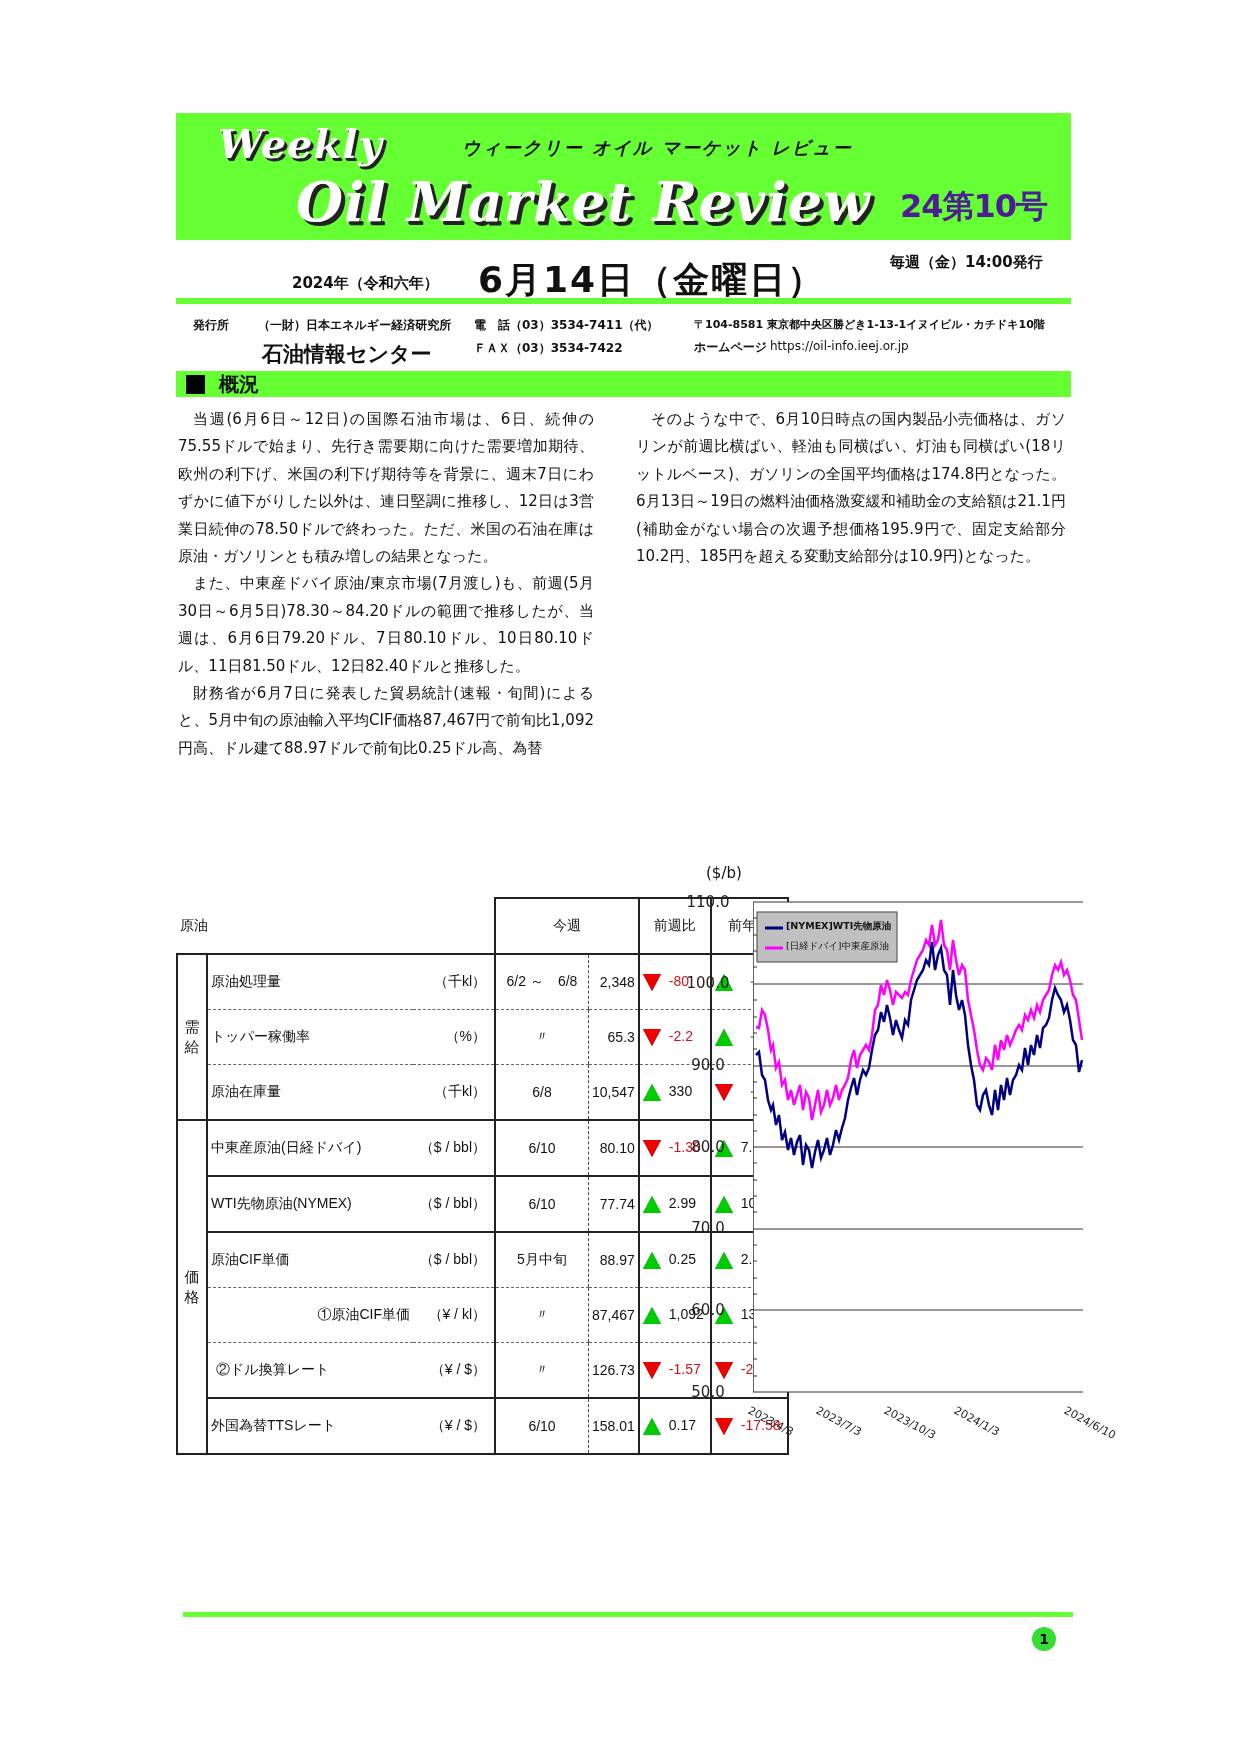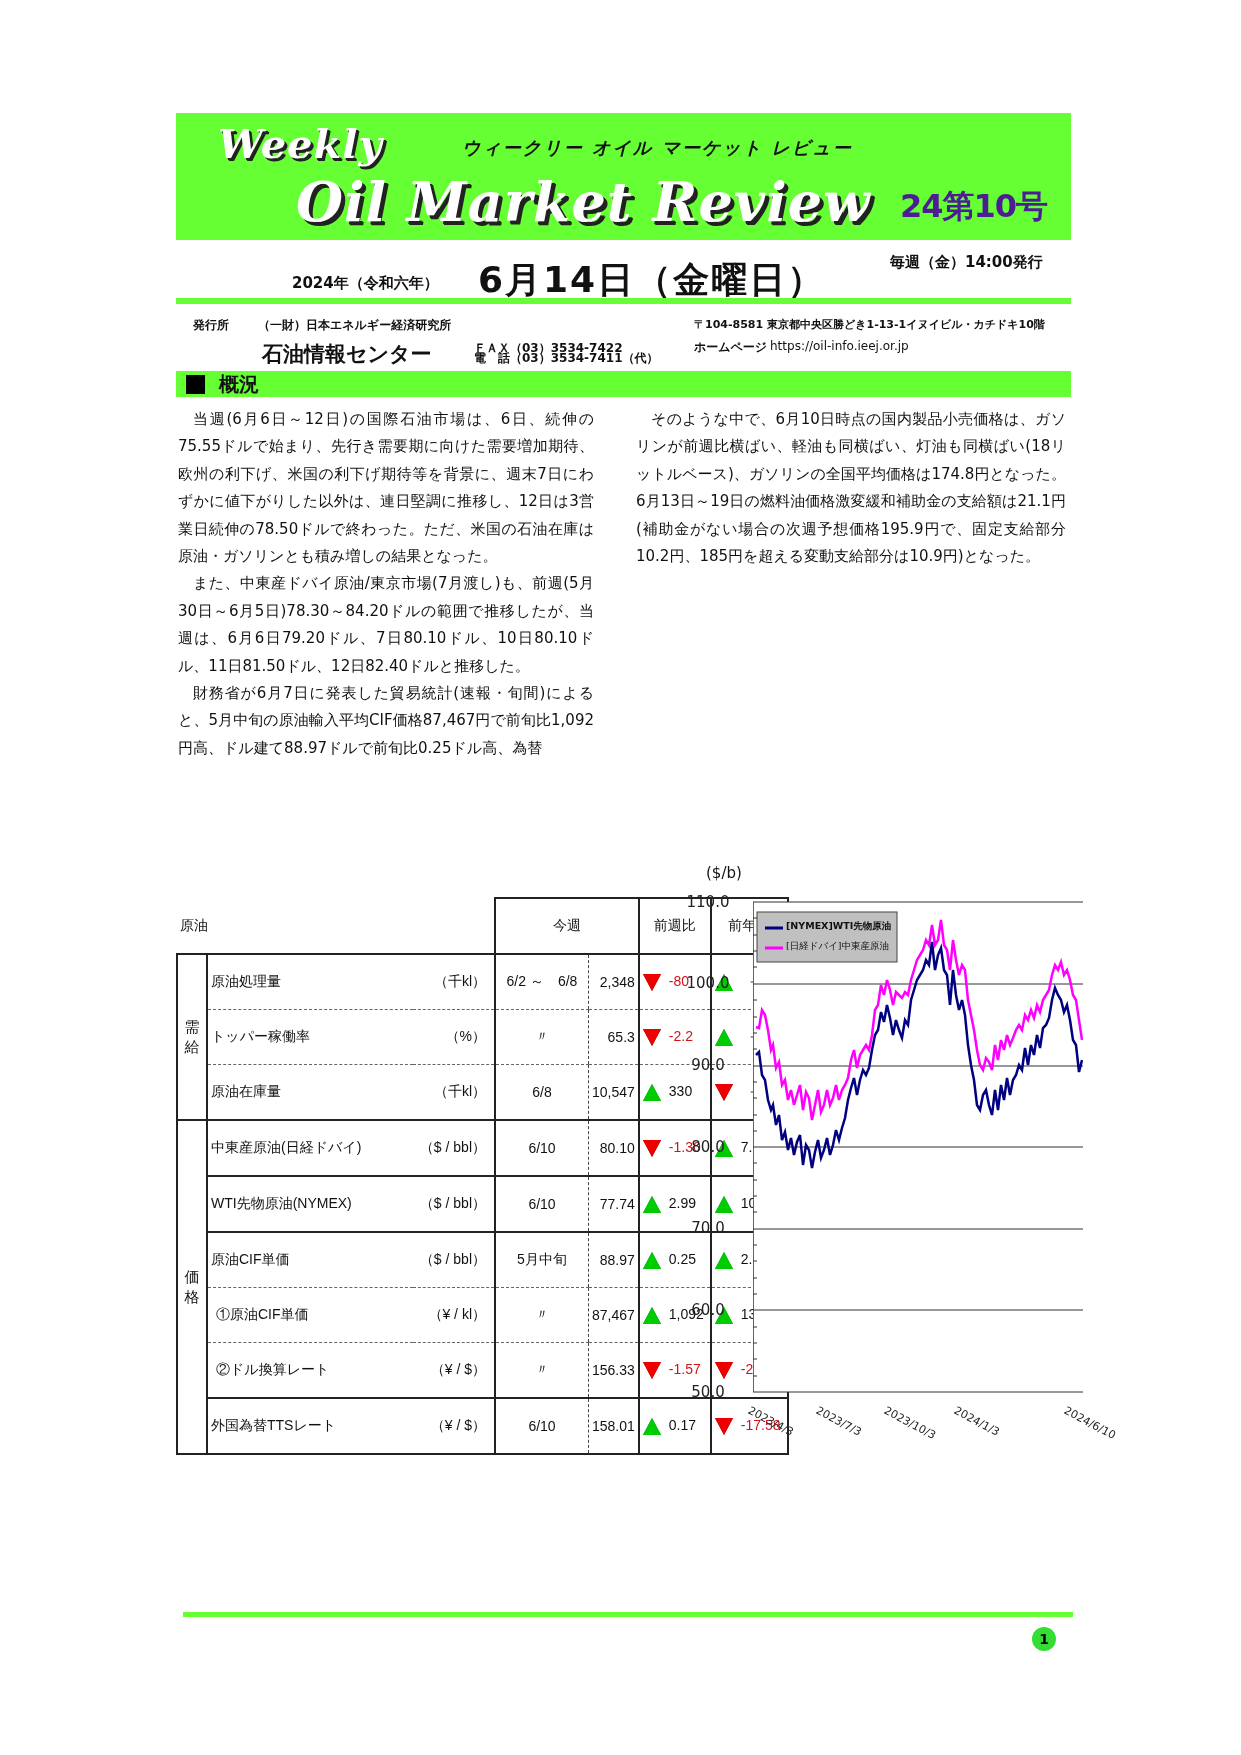--- a/index.html
+++ b/index.html
@@ -63,21 +63,21 @@
 <div class="abs issue">24第10号</div>
 
 <div class="abs era">2024年（令和六年）</div>
 <div class="abs bigdate">6月14日（金曜日）</div>
 <div class="abs weekly-pub">毎週（金）14:00発行</div>
 <div class="abs greenline1"></div>
 
 <div class="abs pubinfo" style="left:193px; top:317px;">発行所</div>
 <div class="abs pubinfo" style="left:258px; top:317px;">（一財）日本エネルギー経済研究所</div>
 <div class="abs center-name">石油情報センター</div>
-<div class="abs pubinfo" style="left:474px; top:317px;margin-top:33px;">電　話（03）3534-7411（代）</div>
+<div class="abs pubinfo" style="left:474px; top:317px;">電　話（03）3534-7411（代）</div>
 <div class="abs pubinfo" style="left:474px; top:340px;">ＦＡＸ（03）3534-7422</div>
 <div class="abs pubinfo" style="left:694px; top:317px; font-size:11px;">〒104-8581 東京都中央区勝どき1-13-1イヌイビル・カチドキ10階</div>
 <div class="abs pubinfo" style="left:694px; top:339px;">ホームページ</div>
 <div class="abs pubinfo" style="left:770px; top:339px; font-weight:normal;">https://oil-info.ieej.or.jp</div>
 
 <div class="abs section-bar"></div>
 <div class="abs sq"></div>
 <div class="abs section-title">概況</div>
 
 <div class="abs para" style="left:178px; top:406px; width:416px;">
@@ -143,32 +143,32 @@
   </tr>
   <tr class="row-dot">
     <td class="name">原油CIF単価</td>
     <td class="unit">（$ / bbl）</td>
     <td class="date">5月中旬</td>
     <td class="val">88.97</td>
     <td class="chg"><span class="tri-up"></span><span>0.25</span></td>
     <td class="yoy"><span class="tri-up"></span><span>2.52</span></td>
   </tr>
   <tr class="row-dot">
-    <td class="name" style="padding-left:8px;">①原油CIF単価</td>
+    <td class="name" style="padding-left:8px;text-align:right;">①原油CIF単価</td>
     <td class="unit">（¥ / kl）</td>
     <td class="date">〃</td>
     <td class="val">87,467</td>
     <td class="chg"><span class="tri-up"></span><span>1,092</span></td>
     <td class="yoy"><span class="tri-up"></span><span>13,857</span></td>
   </tr>
   <tr class="row-solid">
     <td class="name" style="padding-left:8px;">②ドル換算レート</td>
     <td class="unit">（¥ / $）</td>
     <td class="date">〃</td>
-    <td class="val">156.33</td>
+    <td class="val">126.73</td>
     <td class="chg"><span class="tri-down"></span><span class="neg">-1.57</span></td>
     <td class="yoy"><span class="tri-down"></span><span class="neg">-20.96</span></td>
   </tr>
   <tr class="row-solid">
     <td class="name">外国為替TTSレート</td>
     <td class="unit">（¥ / $）</td>
     <td class="date">6/10</td>
     <td class="val">158.01</td>
     <td class="chg"><span class="tri-up"></span><span>0.17</span></td>
     <td class="yoy"><span class="tri-down"></span><span class="neg">-17.58</span></td>

